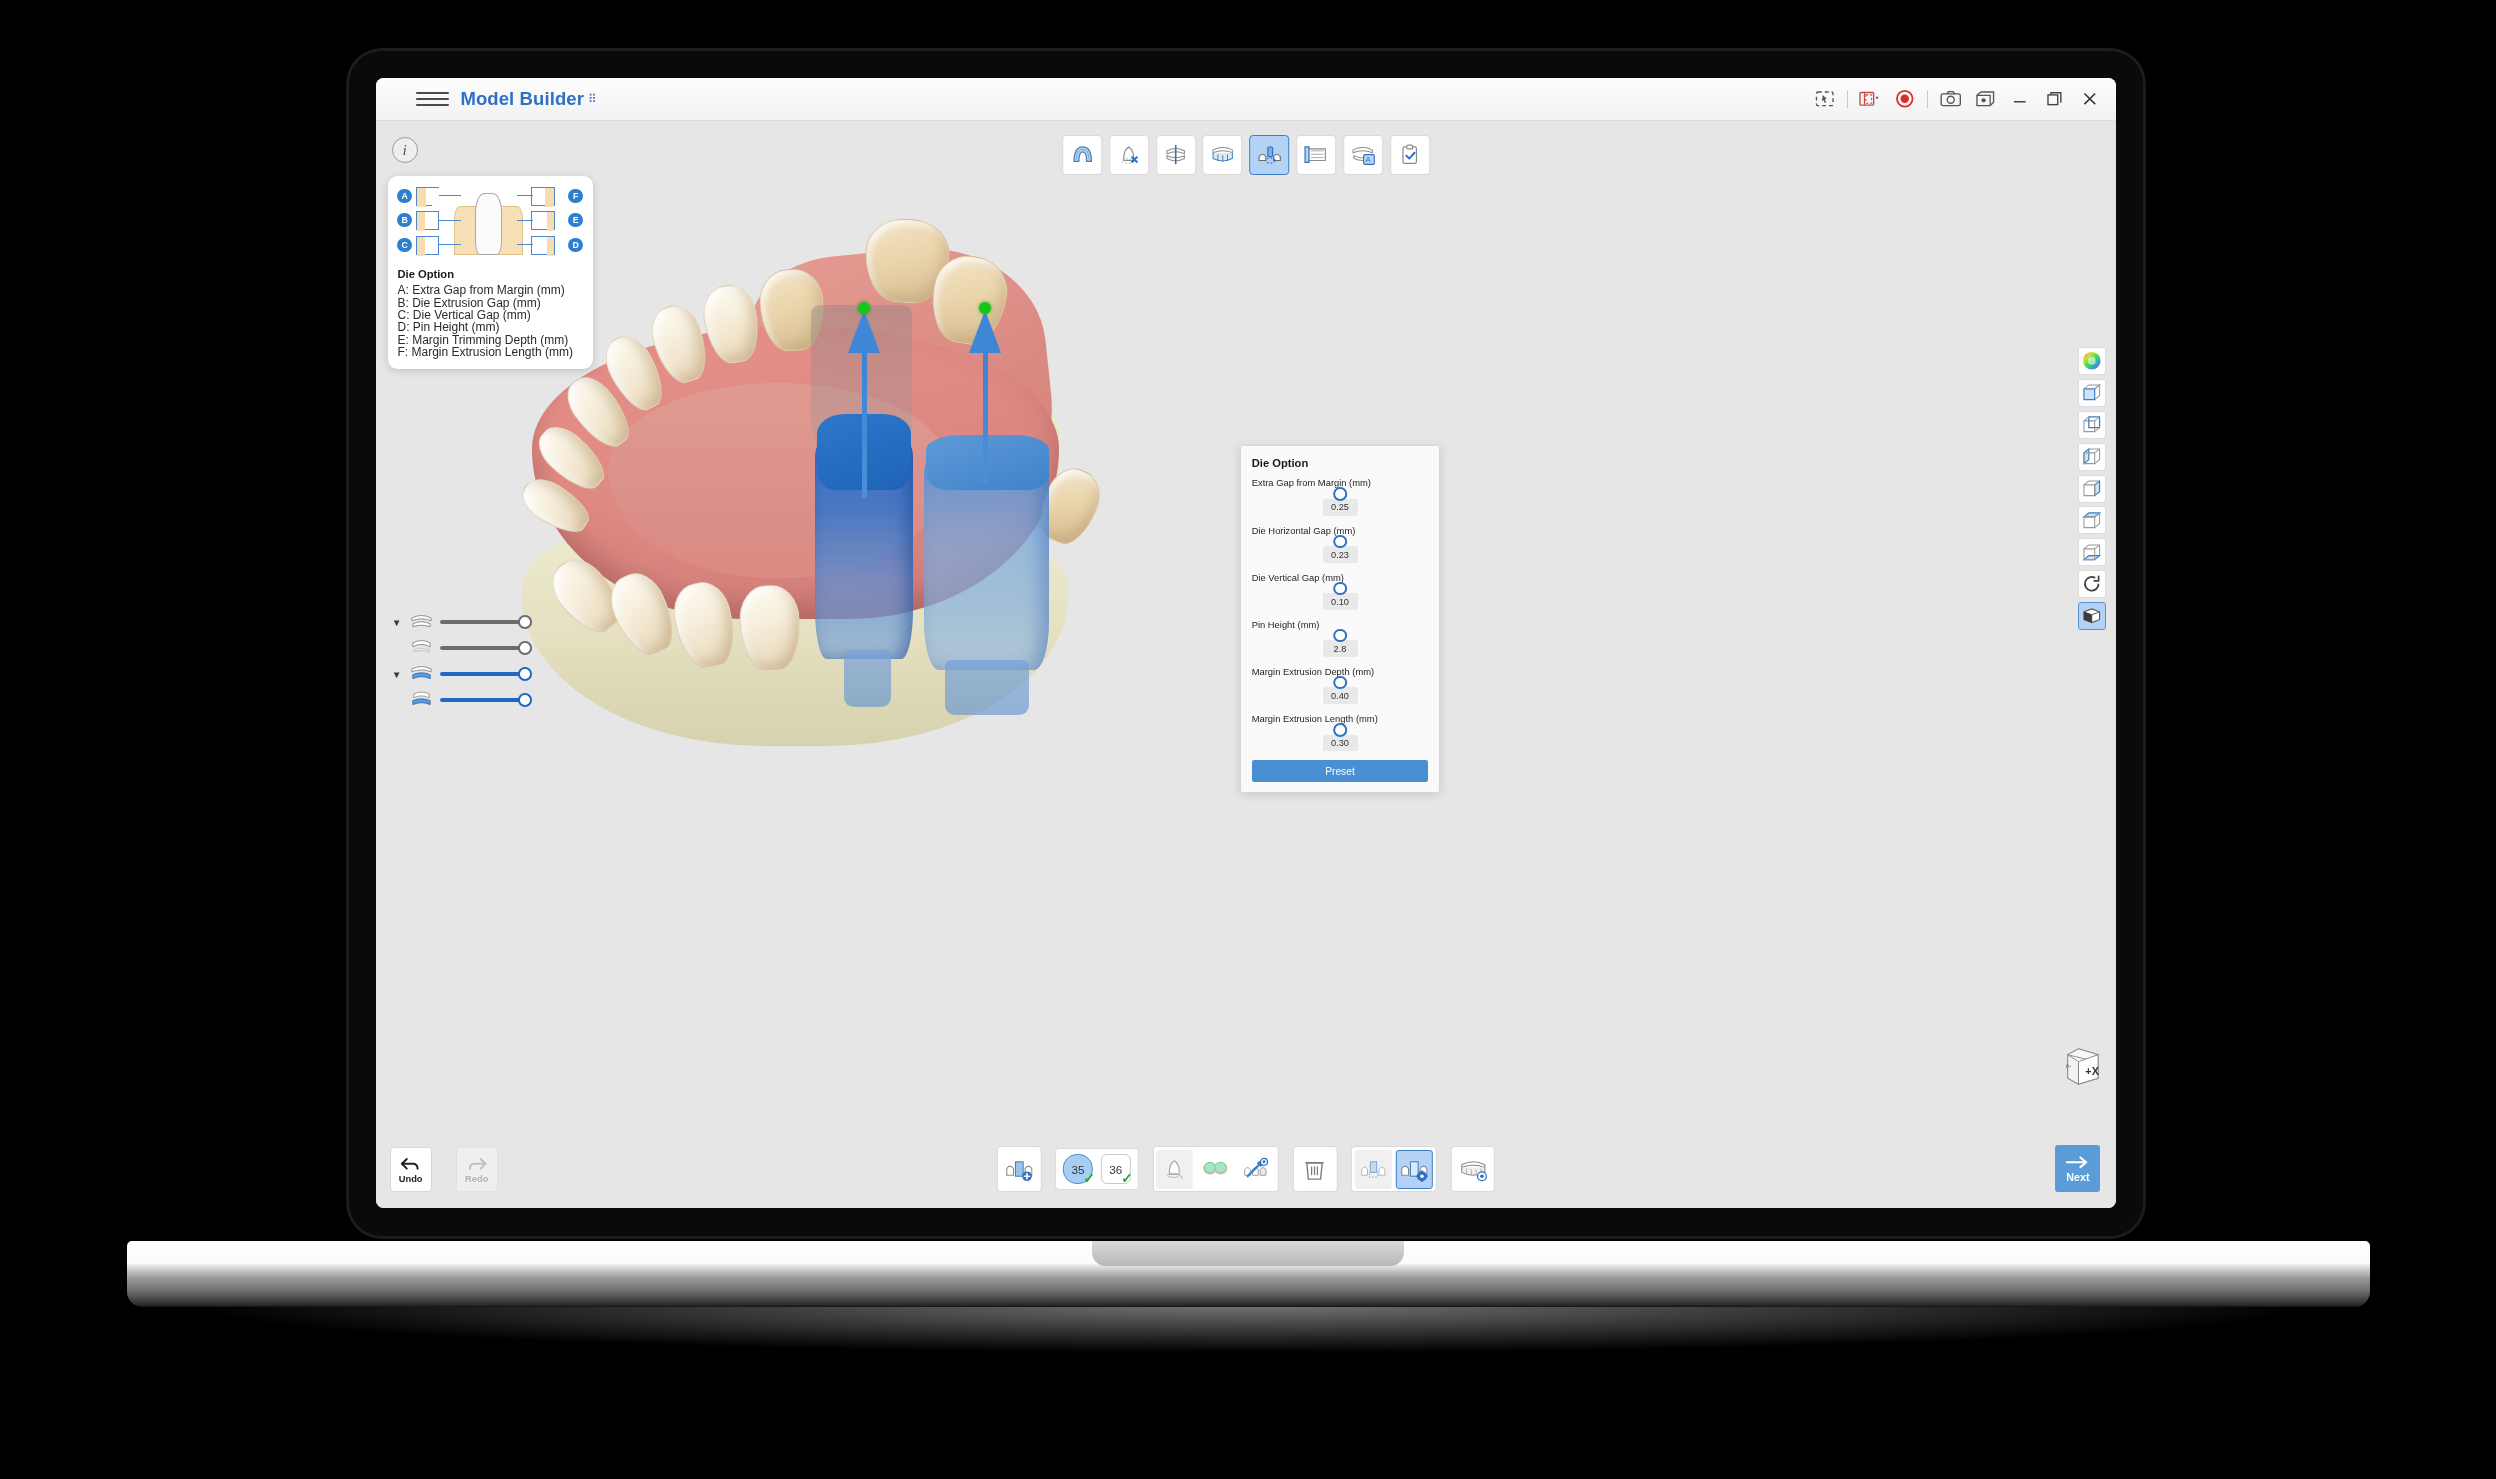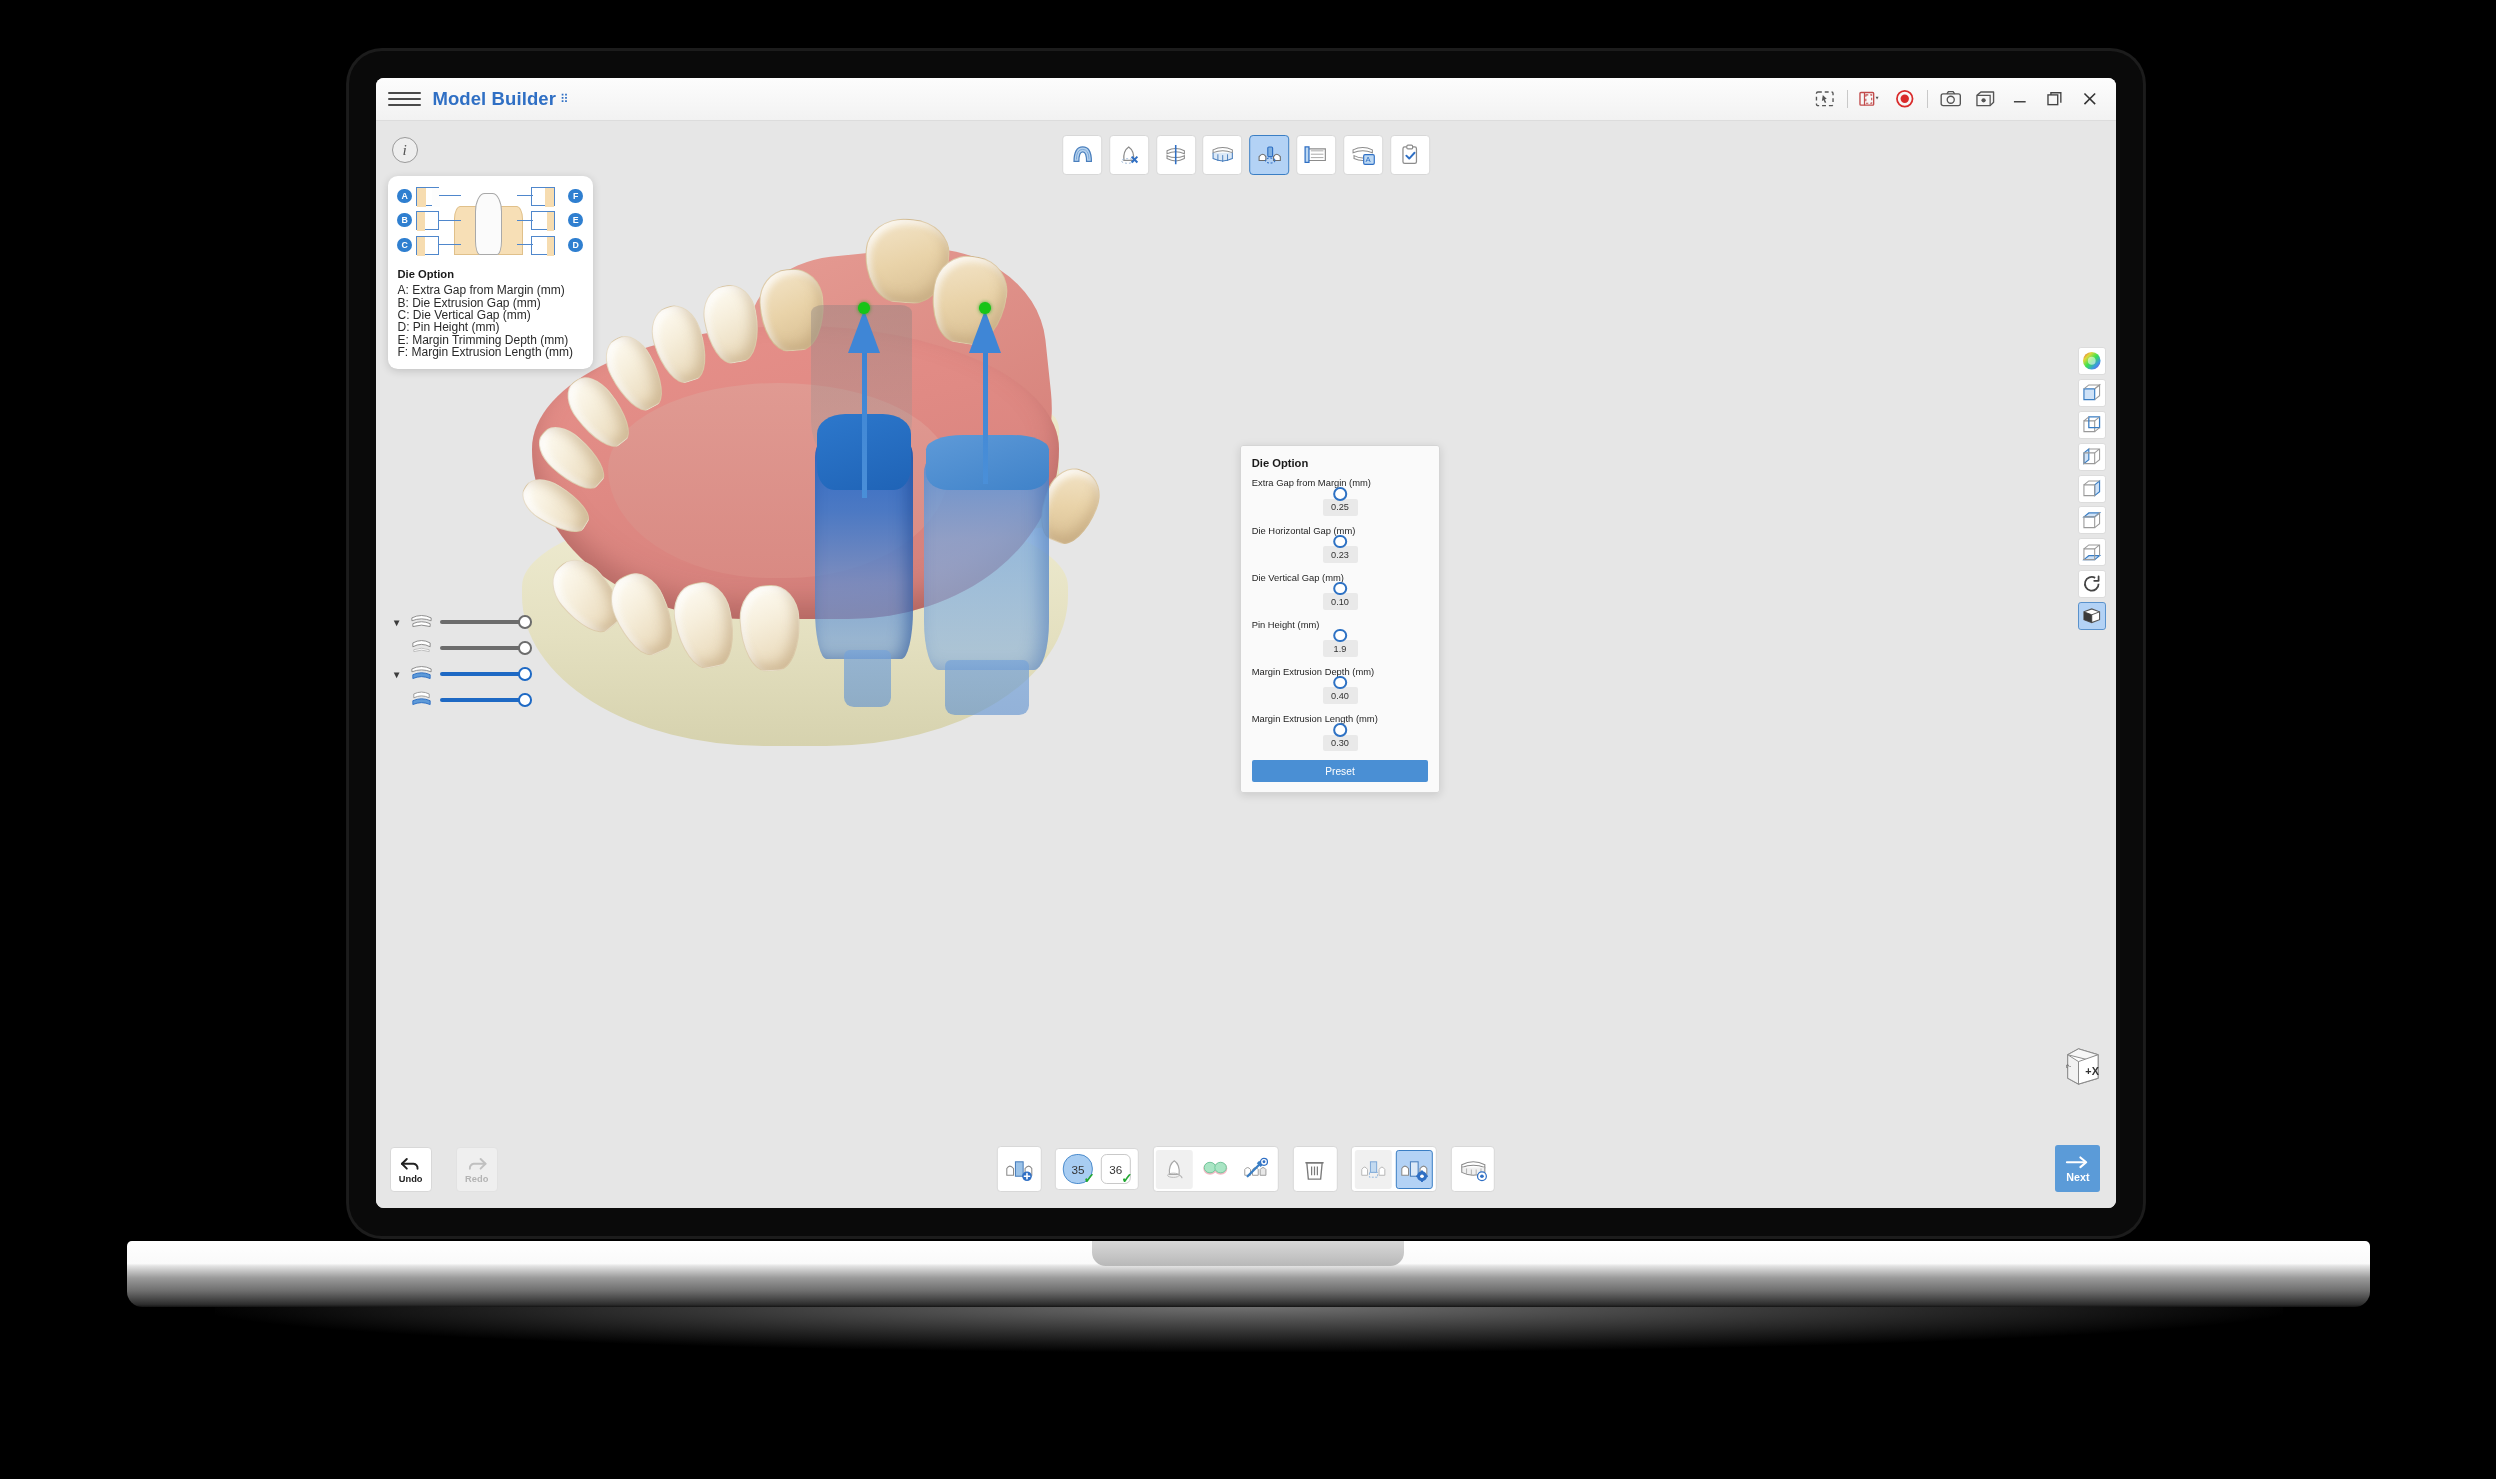--- a/index.html
+++ b/index.html
@@ -31,21 +31,21 @@
   }
   #base-shadow {
     position:absolute; left:215px; top:1307px; width:2068px; height:45px;
     background:radial-gradient(ellipse at 50% 0%,rgba(150,150,150,.75),rgba(0,0,0,0) 72%);
   }
 
   
   #titlebar {
     position:absolute; left:0; top:0; width:100%; height:43px;
     background:linear-gradient(180deg,#fdfdfd,#f2f2f2);
-    border-bottom:1px solid #dcdcdc; display:flex; align-items:center;
+    border-bottom:1px solid #dcdcdc; display:flex; align-items:center;padding-left:28px;
   }
   .hamburger { width:33px; margin-left:11.7px; display:flex; flex-direction:column;
                gap:3.9px; cursor:pointer; }
   .hamburger i { display:block; height:2.4px; background:#4a4a4a; border-radius:2px; }
   #app-title { margin-left:11.7px; font-size:18.5px; font-weight:bold; color:#2f6fc4;
                letter-spacing:0.1px; }
   #title-sup { font-size:11.7px; color:#2f6fc4; margin-left:3.9px; vertical-align:super; }
 
   #win-controls { margin-left:auto; display:flex; align-items:center;
                   gap:9.8px; padding-right:13.7px; }
@@ -548,21 +548,21 @@
           </div>
         </div>
 
         <div>
           <div class="sl-label">Pin Height (mm)</div>
           <div class="sl-row">
             <div class="sl-track">
               <div class="sl-fill" style="width:48%;"></div>
               <div class="sl-knob" style="left:48%;"></div>
             </div>
-            <div class="sl-val">1.9</div>
+            <div class="sl-val">2.8</div>
           </div>
         </div>
 
         <div>
           <div class="sl-label">Margin Extrusion Depth (mm)</div>
           <div class="sl-row">
             <div class="sl-track">
               <div class="sl-fill" style="width:77%;"></div>
               <div class="sl-knob" style="left:77%;"></div>
             </div>

